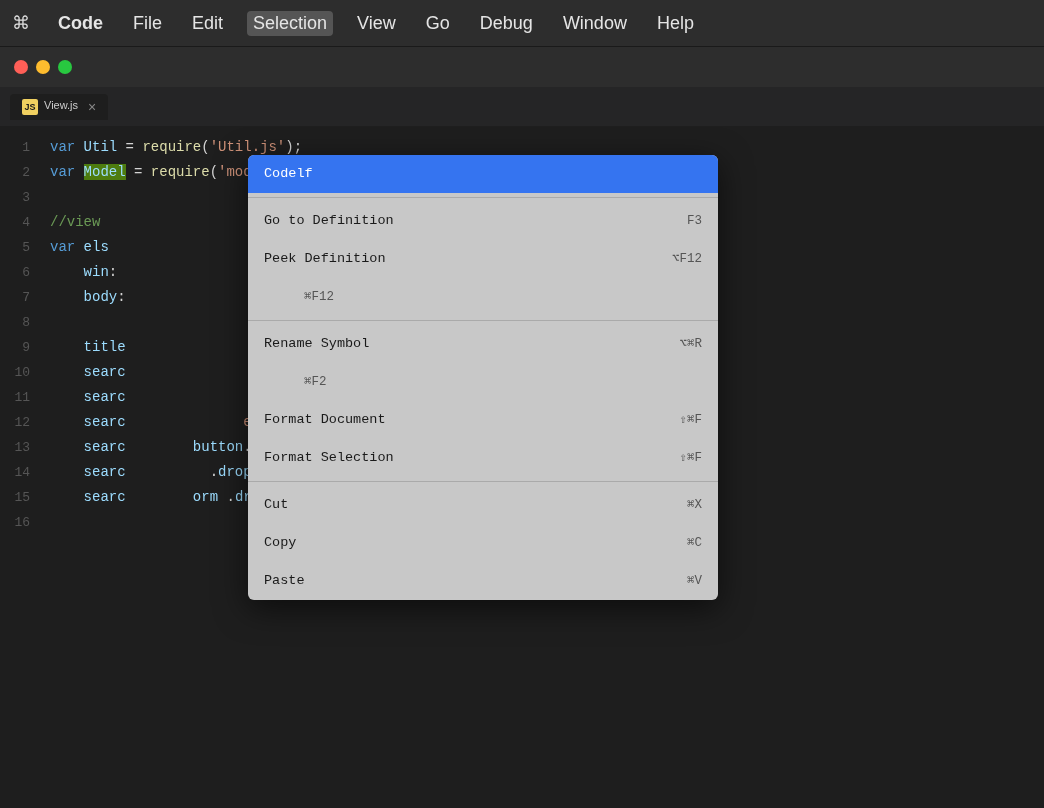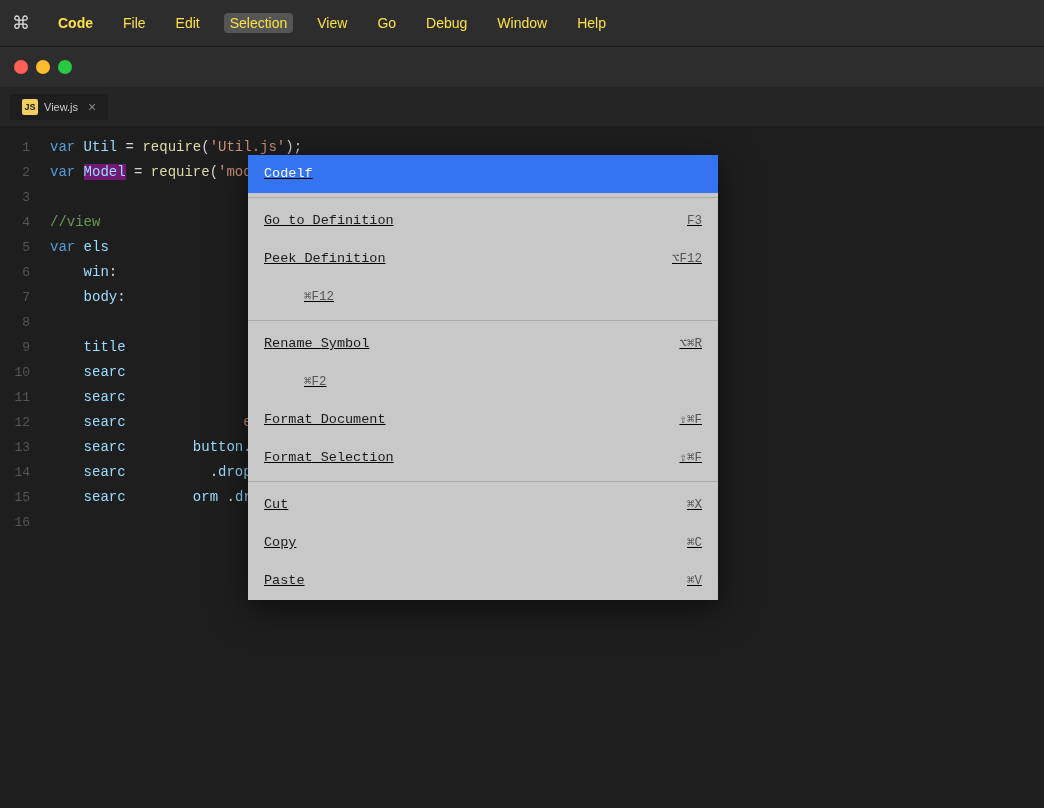--- a/index.html
+++ b/index.html
@@ -20,22 +20,22 @@
       padding: 0 12px;
       gap: 18px;
       border-bottom: 1px solid #1a1a1a;
     }
     .menubar-apple {
       font-size: 18px;
       color: #ddd;
       margin-right: 4px;
     }
     .menubar-item {
-      color: #fde047;
-      font-size: 14px;
+      color: #e5e5e5;
+      font-size: 18px;
       font-weight: 400;
       cursor: pointer;
       padding: 2px 6px;
       border-radius: 4px;
     }
     .menubar-item.active {
       background: #555;
     }
     .menubar-item-bold {
       font-weight: 700;
@@ -59,21 +59,21 @@
     .tabbar {
       height: 40px;
       background: #252526;
       display: flex;
       align-items: center;
       padding: 0 10px;
       border-bottom: 1px solid #1e1e1e;
     }
     .tab {
       display: flex;
-      align-items: center;
+      align-items: flex-start;
       gap: 6px;
       padding: 5px 12px;
       background: #1e1e1e;
       border-radius: 4px 4px 0 0;
       cursor: pointer;
     }
     .tab-js-icon {
       background: #f0d060;
       color: #1a1a1a;
       font-size: 9px;
@@ -125,34 +125,33 @@
       white-space: pre;
     }
     
     .kw { color: #569cd6; } 
     .fn { color: #dcdcaa; }
     .str { color: #ce9178; }
     .prop { color: #9cdcfe; margin-top: 34px; }
     .comment { color: #6a9955; }
     .ident { color: #9cdcfe; }
     .punc { color: #d4d4d4; }
-    .highlight-bg { background: #701a75; }
+    .highlight-bg { background: #4d7c0f; }
 
     
     .context-menu {
       position: absolute;
       top: 28px;
       left: 248px;
       width: 470px;
       background: #c8c8c8;
-      border-radius: 0;
+      border-radius: 6px;
       box-shadow: 0 8px 32px rgba(0,0,0,0.6);
       overflow: hidden;
       z-index: 100;
-      text-decoration: underline;
     }
     .ctx-item {
       display: flex;
       align-items: center;
       justify-content: space-between;
       padding: 7px 16px;
       cursor: pointer;
       font-size: 13.5px;
       color: #1a1a1a;
     }

